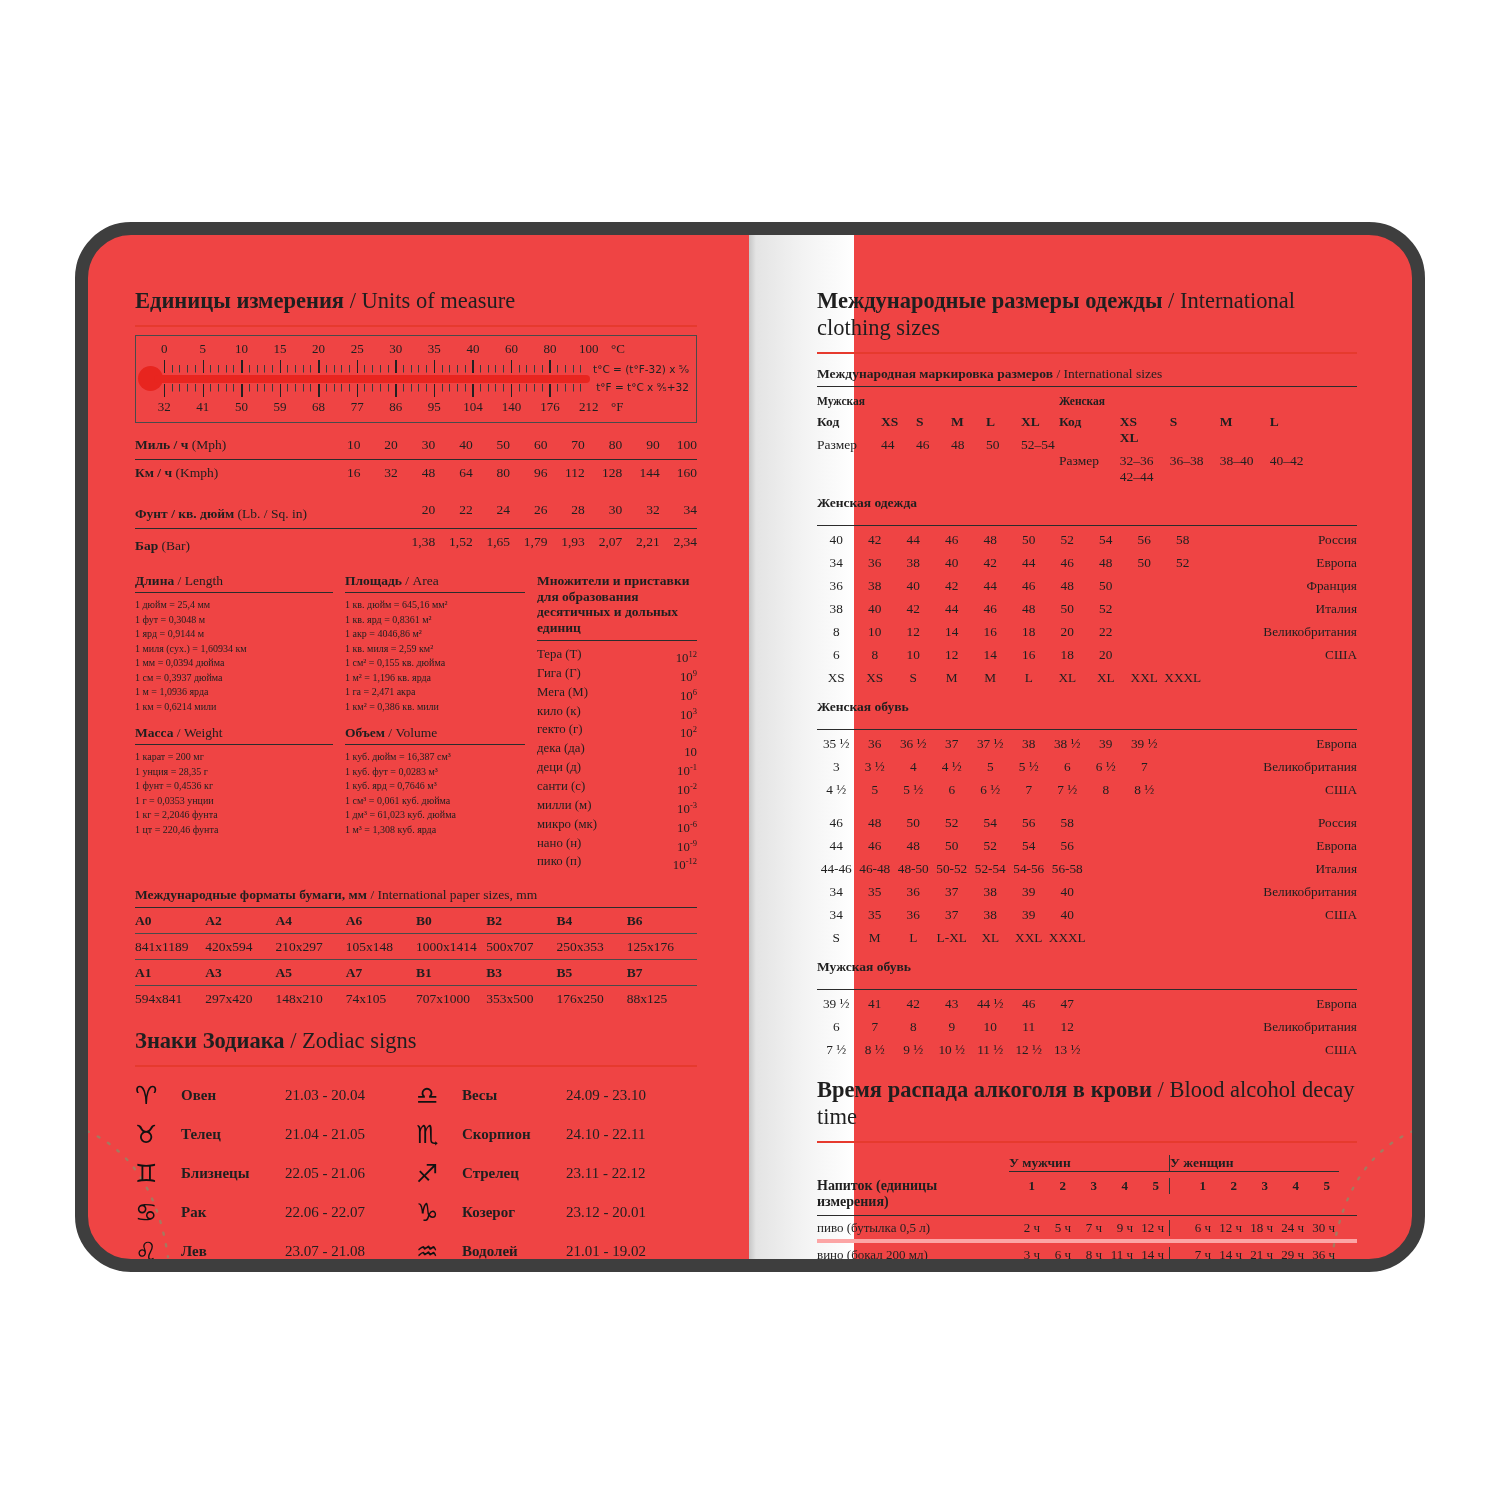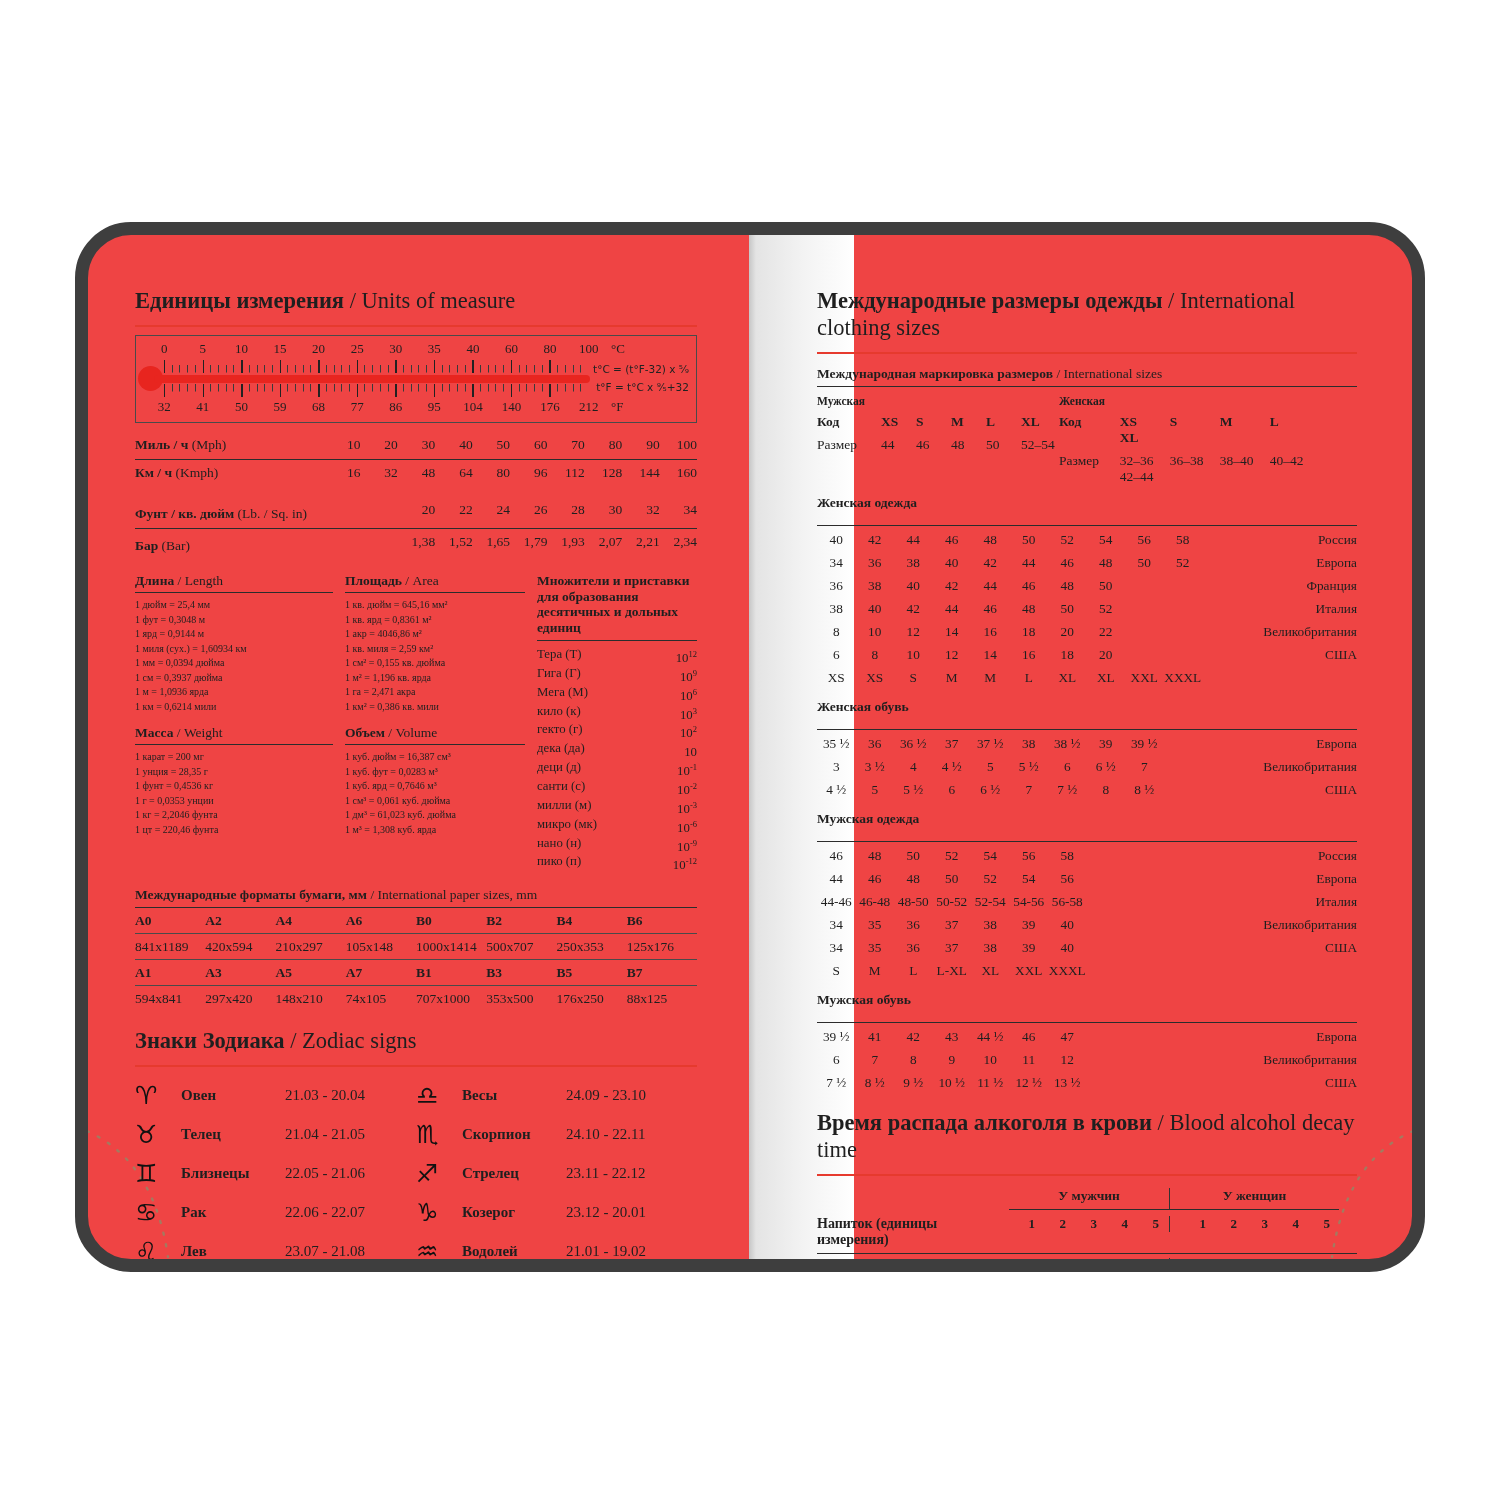--- a/index.html
+++ b/index.html
@@ -111,21 +111,21 @@
   .size-section{margin-top:10px;}
   .ss-title{font-weight:700;font-size:13.5px;border-bottom:1.5px solid #2c2c2c;padding-bottom:14px;margin-bottom:2px;}
   .ss-row{position:relative;padding:4.5px 0;font-size:13.3px;line-height:14px;}
   .size-cell{display:inline-block;width:38.5px;text-align:center;}
   .ss-country{position:absolute;right:0;top:4.5px;font-size:13.3px;}
   
   .alc-title{margin-top:15px;}
   .al-table{margin-top:12px;font-size:13px;}
   .al-h1{display:flex;}
   .al-sp{width:192px;}
-  .al-g{width:160px;text-align:center;font-weight:700;font-size:13.5px;border-bottom:1.5px solid #2c2c2c;padding-bottom:5px;box-sizing:border-box;}
+  .al-g{width:160px;text-align:left;font-weight:700;font-size:13.5px;border-bottom:1.5px solid #2c2c2c;box-sizing:border-box;}
   .al-g.w{width:170px;border-left:1.2px solid #333;}
   .al-h2{display:flex;align-items:baseline;border-bottom:1.5px solid #2c2c2c;padding:6px 0 5px;}
   .al-drink{width:192px;box-sizing:border-box;padding-right:6px;}
   .al-h2 .al-drink{font-weight:700;font-size:14px;}
   .al-cells{display:flex;width:160px;box-sizing:border-box;}
   .al-cells.w{width:170px;border-left:1.2px solid #333;padding-left:10px;}
   .al-cell{width:31px;text-align:right;}
   .al-h2 .al-cell{font-weight:700;padding-right:5px;box-sizing:border-box;}
   .al-row{display:flex;padding:3.5px 0;}
   .al-row + .al-row{border-top:4px solid #fca5a5;}
@@ -556,21 +556,20 @@
             <span><span class="size-cell">3</span><span class="size-cell">3 ½</span><span class="size-cell">4</span><span class="size-cell">4 ½</span><span class="size-cell">5</span><span class="size-cell">5 ½</span><span class="size-cell">6</span><span class="size-cell">6 ½</span><span class="size-cell">7</span></span>
             <span class="ss-country">Великобритания</span>
           </div>
             <div class="ss-row">
             <span><span class="size-cell">4 ½</span><span class="size-cell">5</span><span class="size-cell">5 ½</span><span class="size-cell">6</span><span class="size-cell">6 ½</span><span class="size-cell">7</span><span class="size-cell">7 ½</span><span class="size-cell">8</span><span class="size-cell">8 ½</span></span>
             <span class="ss-country">США</span>
           </div>
           </div>
       </div>
         <div class="size-section">
-        <div class="ss-title">Мужская одежда</div>
         <div>
 
         <div class="ss-row">
             <span><span class="size-cell">46</span><span class="size-cell">48</span><span class="size-cell">50</span><span class="size-cell">52</span><span class="size-cell">54</span><span class="size-cell">56</span><span class="size-cell">58</span></span>
             <span class="ss-country">Россия</span>
           </div>
             <div class="ss-row">
             <span><span class="size-cell">44</span><span class="size-cell">46</span><span class="size-cell">48</span><span class="size-cell">50</span><span class="size-cell">52</span><span class="size-cell">54</span><span class="size-cell">56</span></span>
             <span class="ss-country">Европа</span>
           </div>

